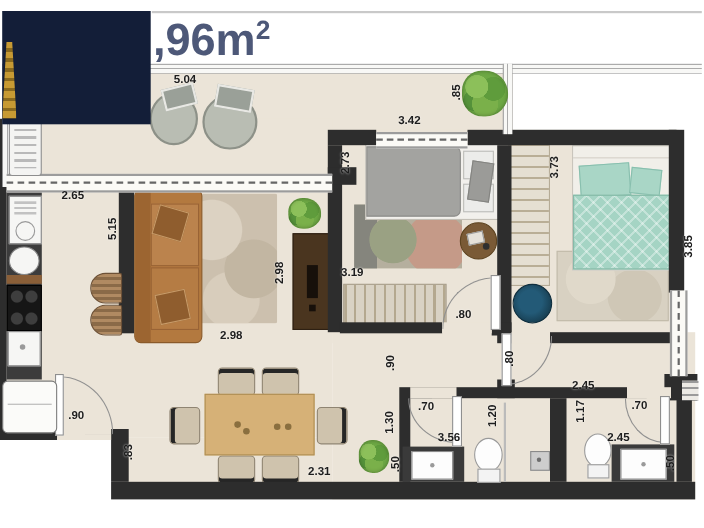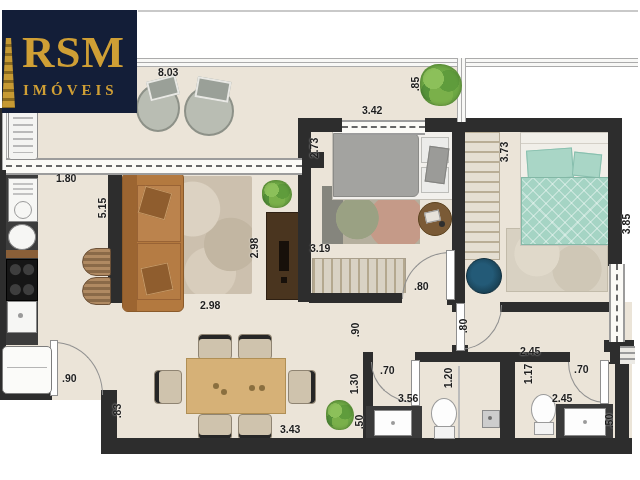--- a/index.html
+++ b/index.html
@@ -234,47 +234,46 @@
   <div class="toilet-bowl" style="left:531px;top:394px;width:23px;height:29px;"></div>
   <div class="toilet-tank" style="left:534px;top:422px;width:18px;height:11px;"></div>
   <div class="vanity" style="left:556px;top:404px;width:57px;height:34px;"></div>
   <div class="sink" style="left:564px;top:408px;width:40px;height:26px;">
       <i></i>
     </div>
 
   <div class="abs" style="left:620px;top:346px;width:15px;height:18px;z-index:6;
        background:repeating-linear-gradient(to bottom,#9a9a9a 0 2px,#eceae5 2px 6px);"></div>
 
-  <div class="lab" style="left:158px;top:66px;">8.03</div>
+  <div class="lab" style="left:158px;top:66px;">5.04</div>
   <div class="lab" style="left:362px;top:104px;">3.42</div>
   <div class="vlab" style="left:408px;top:78px;">.85</div>
-  <div class="lab" style="left:56px;top:172px;">1.80</div>
+  <div class="lab" style="left:56px;top:172px;">2.65</div>
   <div class="vlab" style="left:92px;top:202px;">5.15</div>
   <div class="vlab" style="left:304px;top:142px;">2.73</div>
   <div class="lab" style="left:310px;top:242px;">3.19</div>
   <div class="vlab" style="left:244px;top:242px;">2.98</div>
   <div class="lab" style="left:200px;top:299px;">2.98</div>
   <div class="lab" style="left:62px;top:372px;">.90</div>
   <div class="vlab" style="left:110px;top:405px;">.83</div>
-  <div class="lab" style="left:280px;top:423px;">3.43</div>
+  <div class="lab" style="left:280px;top:423px;">2.31</div>
   <div class="lab" style="left:414px;top:280px;">.80</div>
   <div class="vlab" style="left:456px;top:320px;">.80</div>
   <div class="vlab" style="left:348px;top:324px;">.90</div>
   <div class="vlab" style="left:494px;top:146px;">3.73</div>
   <div class="vlab" style="left:616px;top:218px;">3.85</div>
   <div class="vlab" style="left:344px;top:378px;">1.30</div>
   <div class="lab" style="left:380px;top:364px;">.70</div>
   <div class="lab" style="left:398px;top:392px;">3.56</div>
   <div class="vlab" style="left:438px;top:372px;">1.20</div>
   <div class="vlab" style="left:352px;top:416px;">.50</div>
   <div class="lab" style="left:520px;top:345px;">2.45</div>
   <div class="vlab" style="left:518px;top:368px;">1.17</div>
   <div class="lab" style="left:574px;top:363px;">.70</div>
   <div class="lab" style="left:552px;top:392px;">2.45</div>
   <div class="vlab" style="left:602px;top:415px;">.50</div>
 
+  <div id="title"><span>,96m</span><sup>2</sup></div>
   <div id="logo">
     <div id="lighthouse"></div>
-    <div class="brand">RSM</div>
-    <div class="tag">IMÓVEIS</div>
   </div>
 
 </div>
 
 </body></html>

